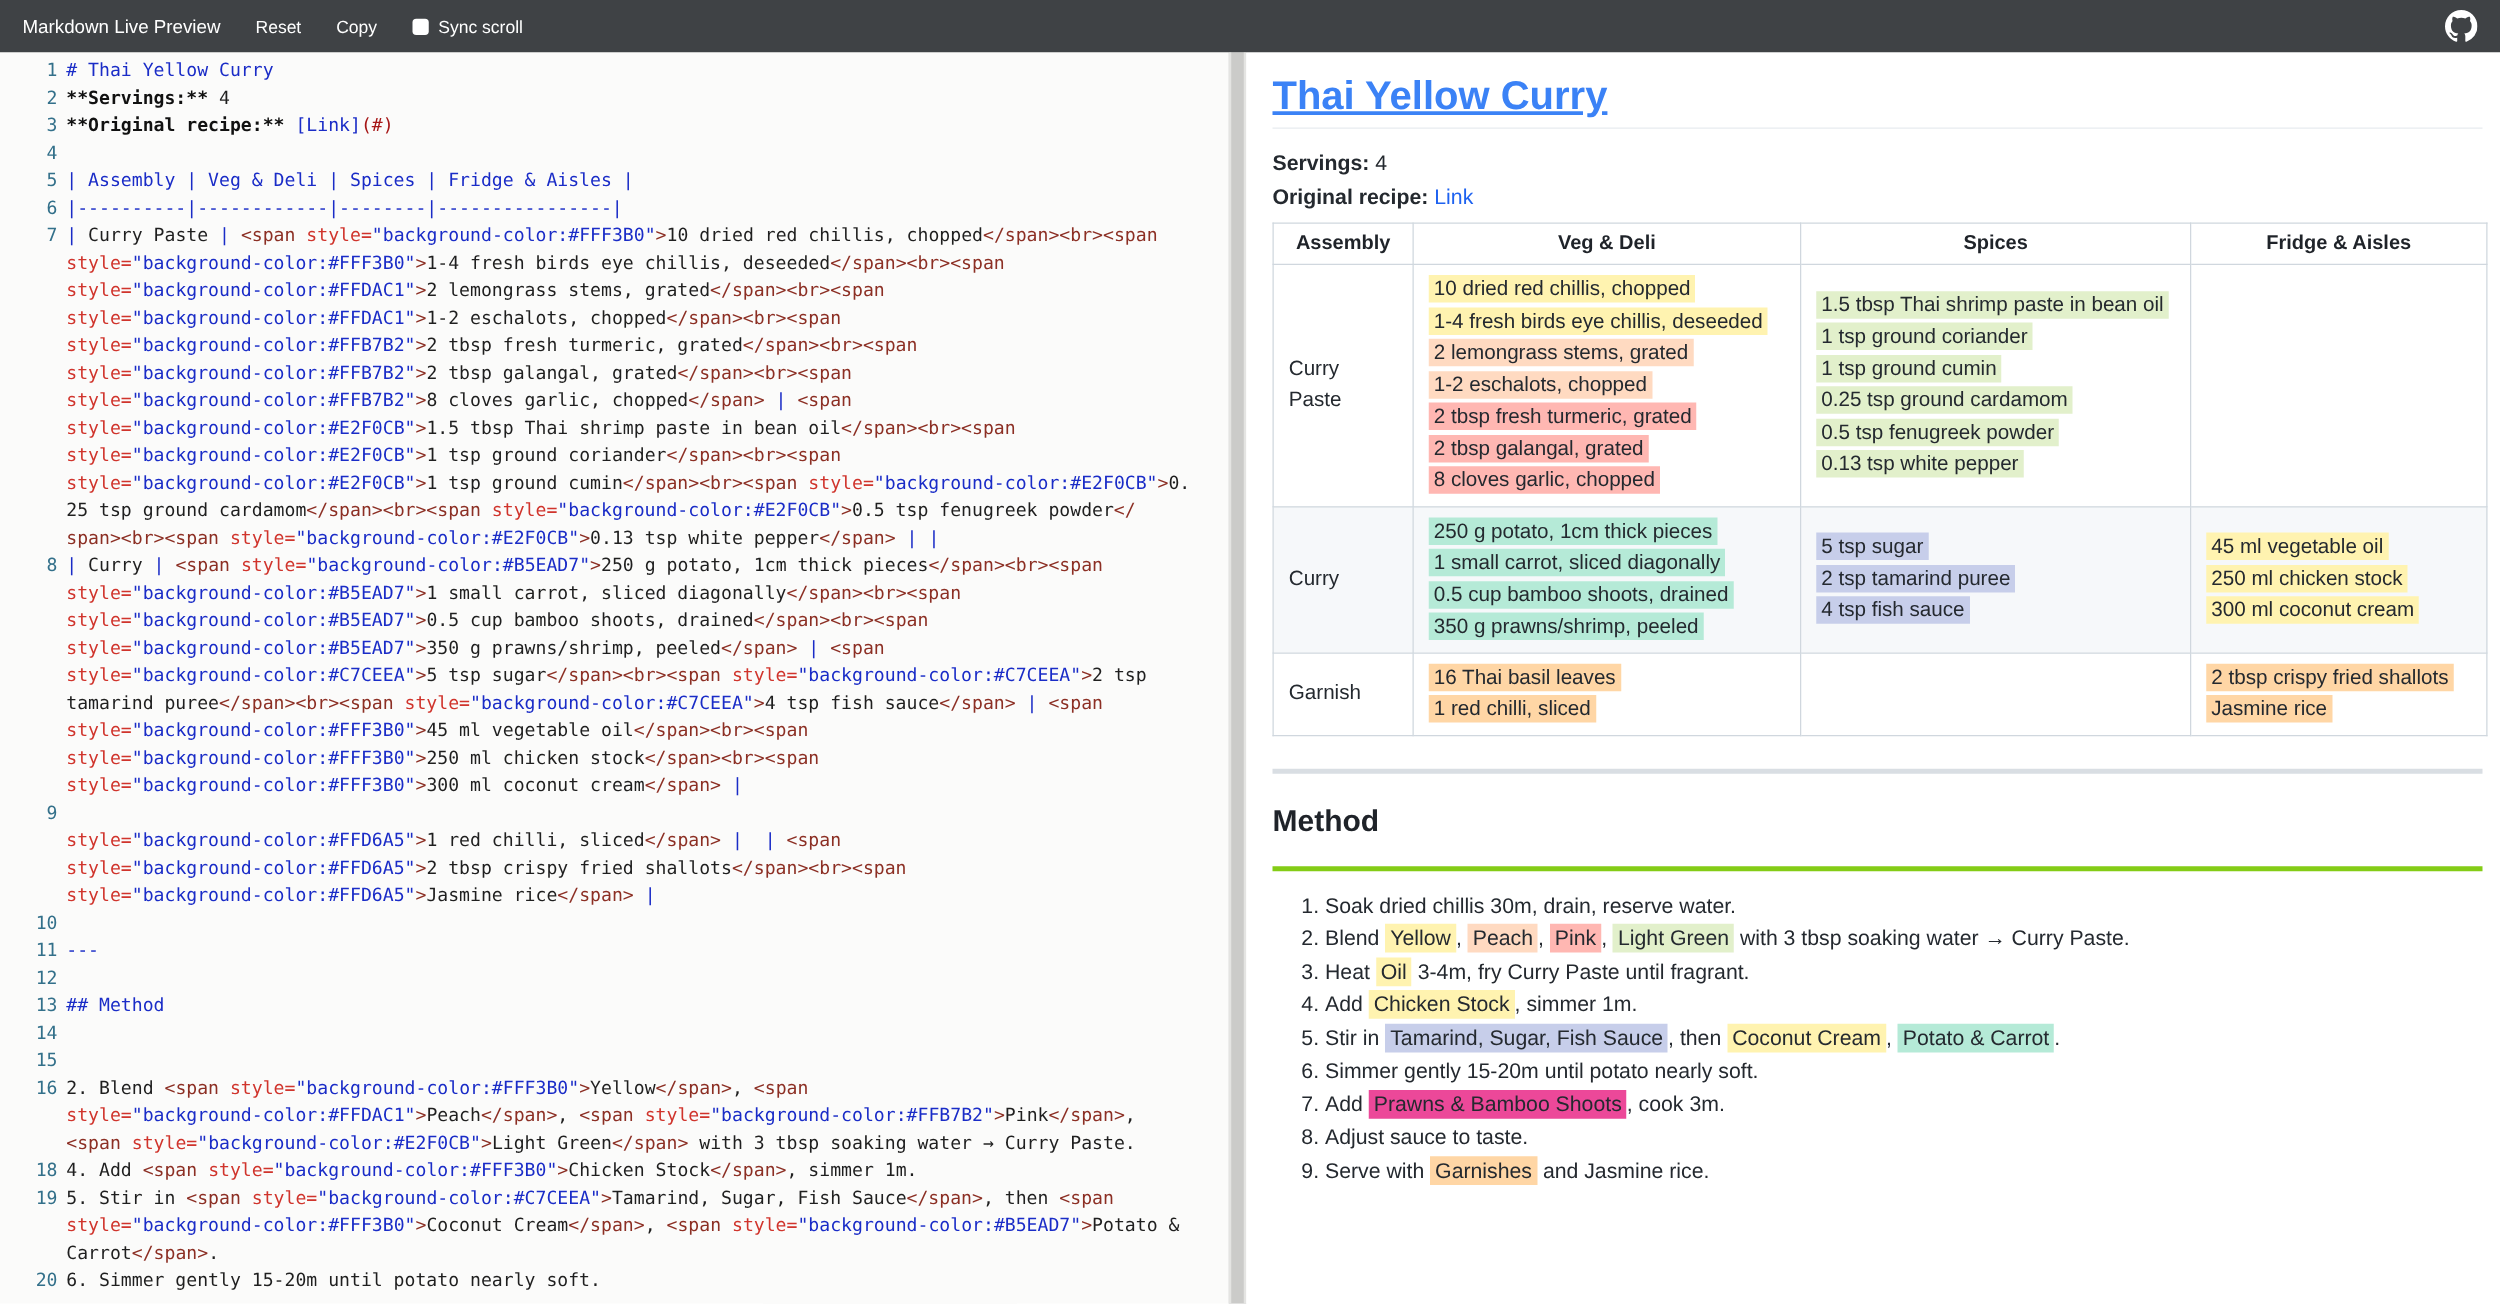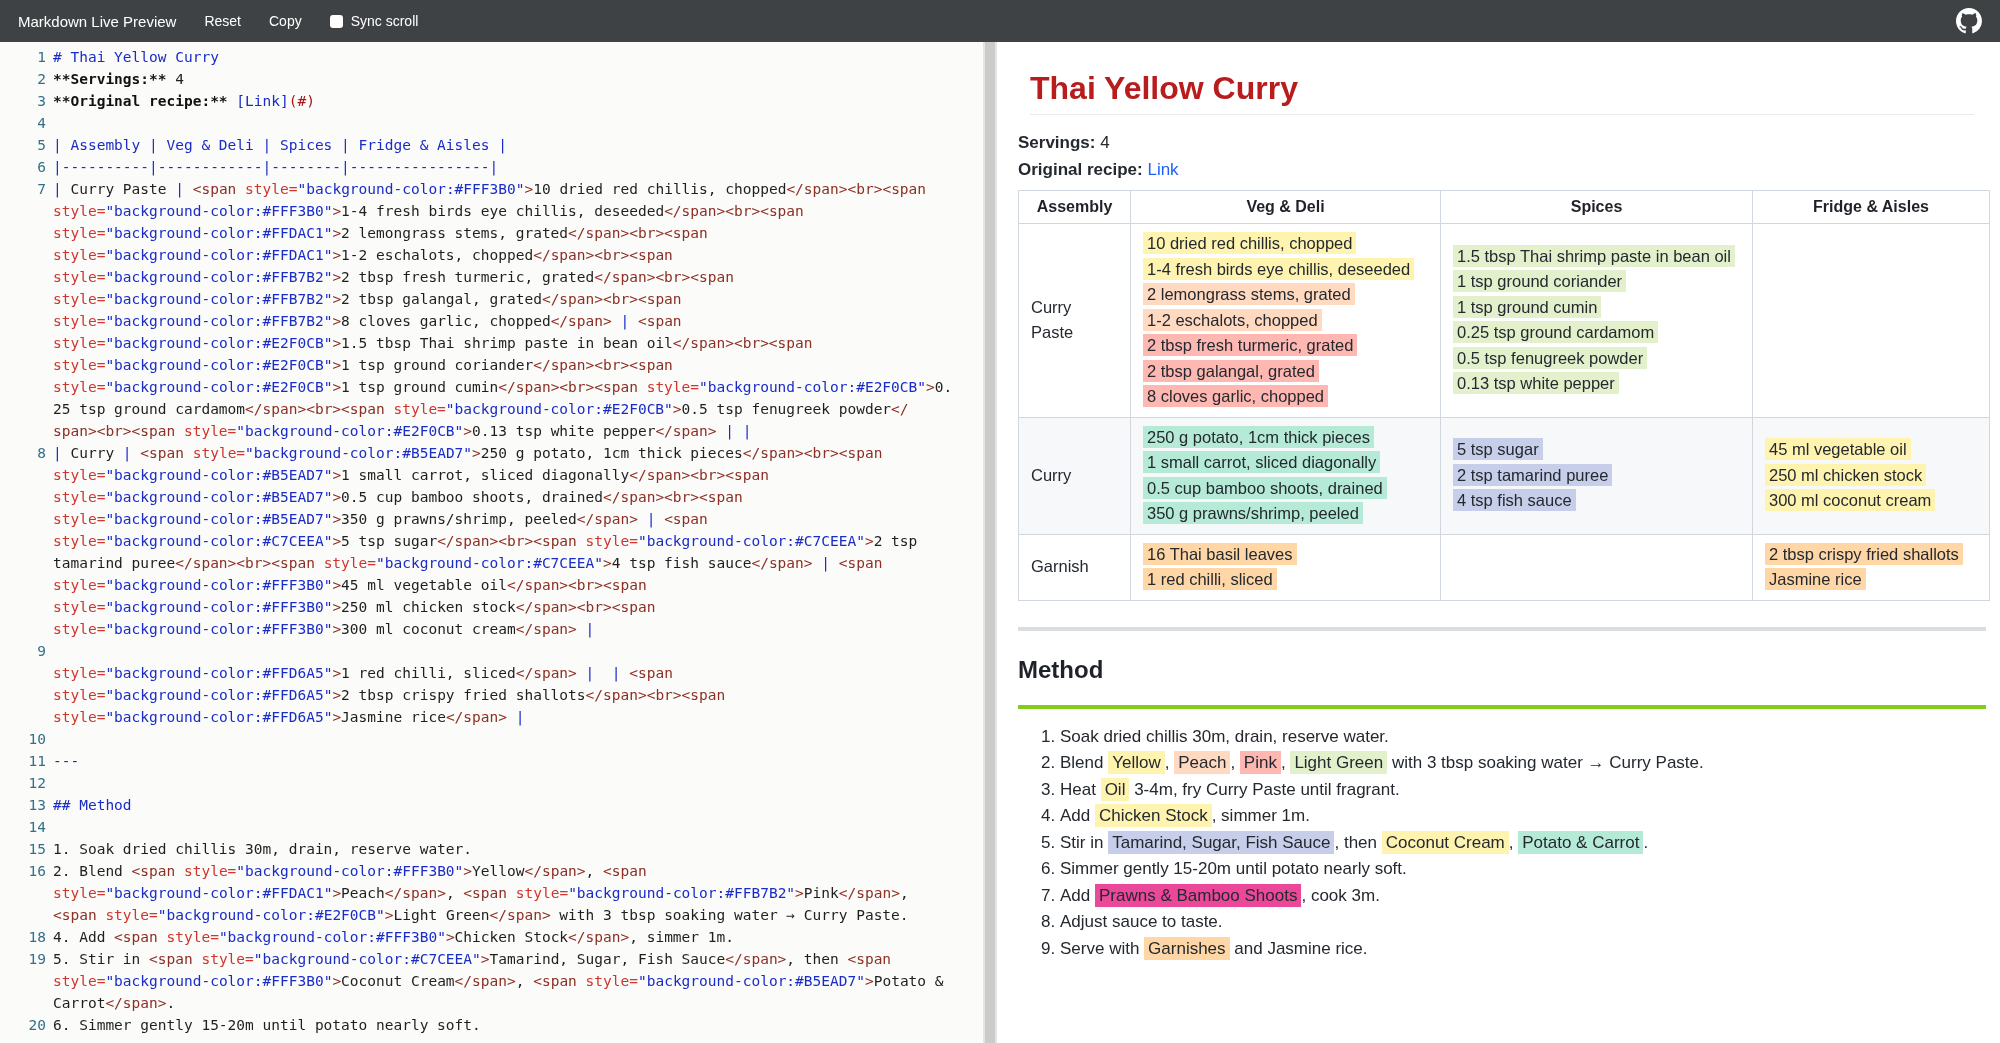--- a/index.html
+++ b/index.html
@@ -25,21 +25,21 @@
   .tk-b { font-weight:bold; color:#111; }
   .tk-str { color:#a61717; }
   .tk-tag { color:#8c2f24; }
   .tk-at { color:#d0342c; }
 
   
   .divider { width:14px; background:#cbcbc9; border-left:2px solid #e4e4e2; border-right:2px solid #e4e4e2; cursor:col-resize; }
 
   
   .preview { flex:1; background:#fff; padding:16px 14px 0 21px; color:#24292f; overflow:hidden; }
-  .preview h1 { margin:12px; font-size:32px; line-height:36px; font-weight:bold; color:#b91c1c; padding-bottom:8px; border-bottom:1px solid #e8ecef; }
+  .preview h1 { margin:0; font-size:32px; line-height:36px; font-weight:bold; color:#3b82f6; padding-bottom:8px; border-bottom:1px solid #e8ecef;text-decoration:underline; }
   .meta { margin-top:14px; font-size:17px; line-height:27px; }
   .meta .lab { font-weight:bold;margin-top:36px; }
   .link { color:#1e62f0; cursor:pointer; text-decoration:none; }
 
   table { margin-top:7px; border-collapse:collapse; table-layout:fixed; width:971px; }
   th { border:1px solid #d0d7de; padding:7px 6px; font-weight:bold; text-align:center; font-size:16px; color:#1f2329; }
   td { border:1px solid #d0d7de; padding:7px 12px; vertical-align:middle; font-size:16.5px; line-height:25.5px; }
   tbody tr:nth-child(2) { background:#f6f8fa; }
   .ing { margin:0; }
   .hl { padding:2px 4px; -webkit-box-decoration-break:clone; box-decoration-break:clone; }
@@ -208,21 +208,20 @@
         <div class="crow">
           <span class="gut">13</span>
           <span class="cline"><span class="tk-md">## Method</span></span>
         </div>
         <div class="crow">
           <span class="gut">14</span>
           <span class="cline"></span>
         </div>
         <div class="crow">
           <span class="gut">15</span>
-          <span class="cline"><span class="tk-t">1. Soak dried chillis 30m, drain, reserve water.</span></span>
         </div>
         <div class="crow">
           <span class="gut">16</span>
           <span class="cline"><span class="tk-t">2. Blend </span><span class="tk-tag">&lt;span </span><span class="tk-at">style=</span><span class="tk-v">"background-color:#FFF3B0"</span><span class="tk-tag">&gt;</span><span class="tk-t">Yellow</span><span class="tk-tag">&lt;/span&gt;</span><span class="tk-t">, </span><span class="tk-tag">&lt;span</span></span>
         </div>
         <div class="crow">
           <span class="gut"></span>
           <span class="cline"><span class="tk-at">style=</span><span class="tk-v">"background-color:#FFDAC1"</span><span class="tk-tag">&gt;</span><span class="tk-t">Peach</span><span class="tk-tag">&lt;/span&gt;</span><span class="tk-t">, </span><span class="tk-tag">&lt;span </span><span class="tk-at">style=</span><span class="tk-v">"background-color:#FFB7B2"</span><span class="tk-tag">&gt;</span><span class="tk-t">Pink</span><span class="tk-tag">&lt;/span&gt;</span><span class="tk-t">,</span></span>
         </div>
         <div class="crow">

